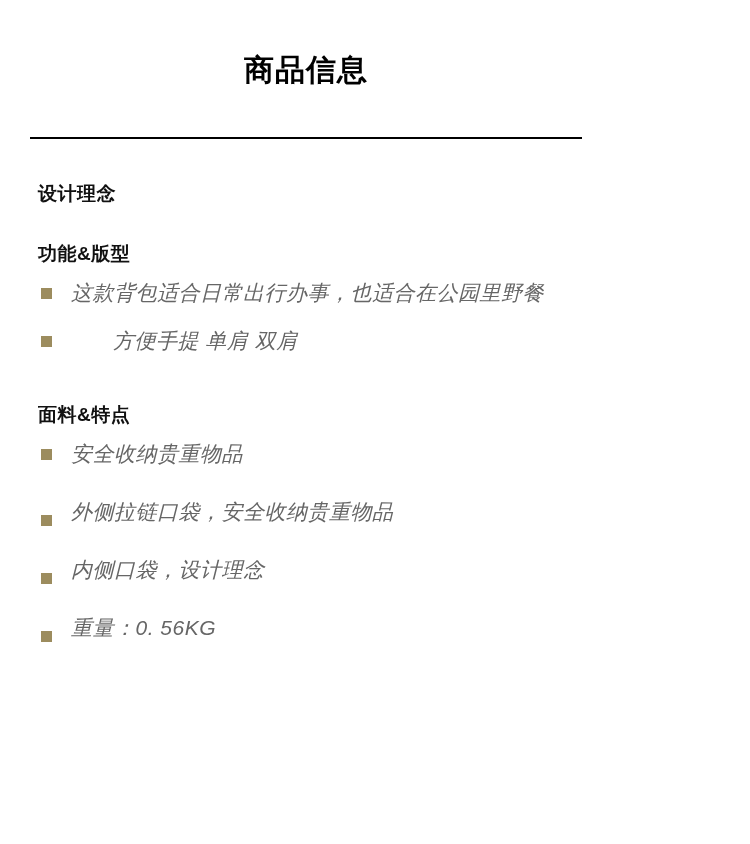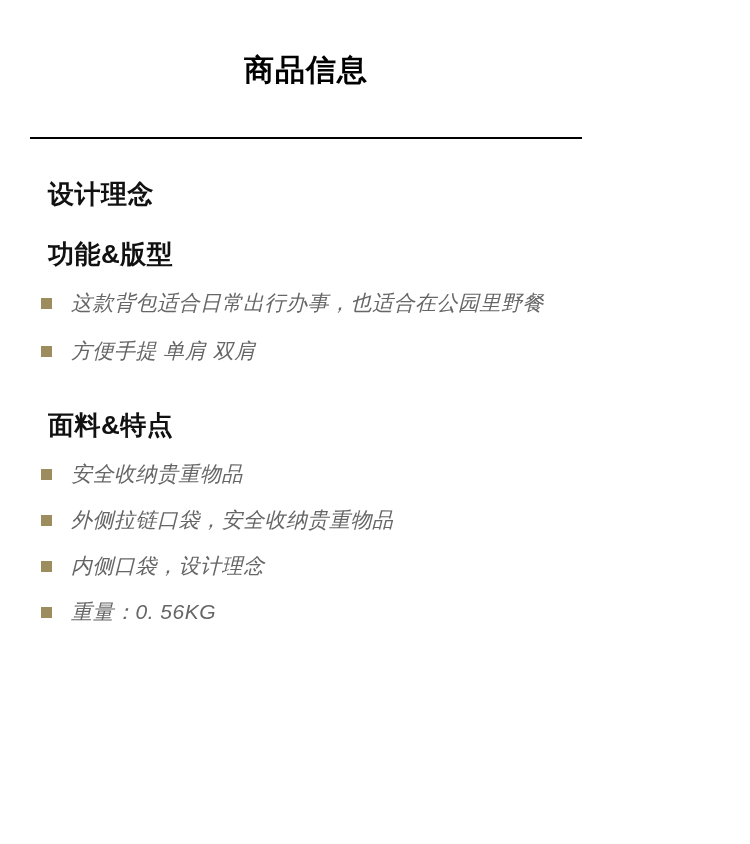--- a/index.html
+++ b/index.html
@@ -28,22 +28,22 @@
     text-align: center;
     letter-spacing: 1px;
   }
   .divider {
     height: 2px;
     background: #000000;
     margin: 48px 0 0 0;
     border: none;
   }
   .section-heading {
-    margin: 18px;
-    font-size: 26px;
+    margin: 8px;
+    font-size: 19px;
     line-height: 34px;
     font-weight: 700;
     color: #111111;
     letter-spacing: 0.5px;
   }
   .heading-design { margin-top: 38px; }
   .heading-function { margin-top: 26px; }
   .heading-fabric { margin-top: 43px; }
   .para {
     margin: 28px 0 0 7px;
@@ -62,22 +62,22 @@
   .list-function { margin-top: 21px; }
   .list-fabric { margin-top: 41px; }
   .bullet-row {
     display: flex;
     align-items: center;
     height: 28px;
     font-size: 21px;
     color: #666666;
     letter-spacing: 0.5px;
   }
-  .list-function .bullet-row + .bullet-row { margin-top: 20px; }
-  .list-fabric .bullet-row + .bullet-row { margin-top: 18px; }
+  .list-function .bullet-row + .bullet-row { margin-top: 20px; gap: 42px; }
+  .list-fabric .bullet-row + .bullet-row { margin-top: 30px; align-items: flex-end; }
   .bullet-square {
     display: inline-block;
     width: 11px;
     height: 11px;
     background: #9c8c5e;
     margin-right: 19px;
     flex: 0 0 auto;
   }
 </style>
 </head>

